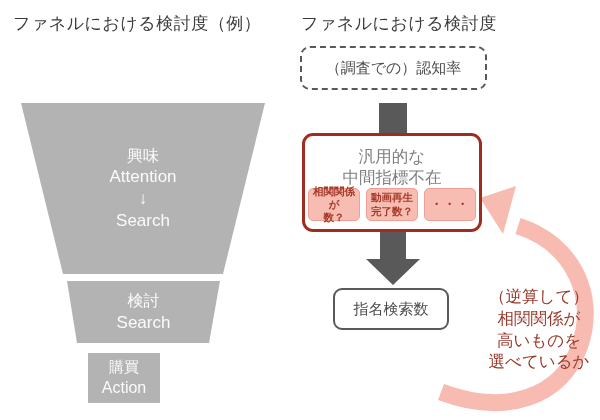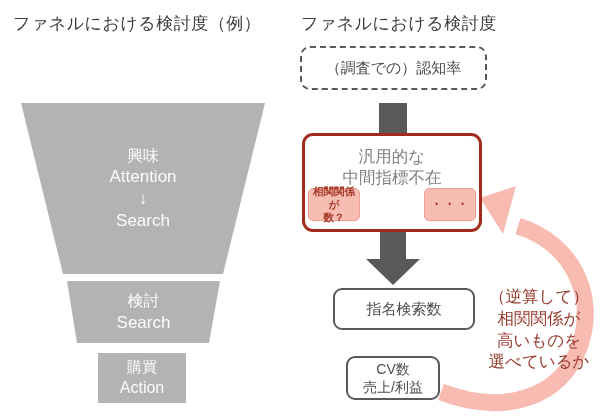--- a/index.html
+++ b/index.html
@@ -18,21 +18,21 @@
   }
   .funnel-sec span{display:block;}
   .fja{font-size:16px;line-height:1.35;}
   .fen{font-size:17px;line-height:1.3;}
   .s1{left:9px;top:45px;width:270px;height:46px;
       clip-path:polygon(0 0,100% 0,calc(100% - 12px) 100%,11px 100%);}
   .s2{left:21px;top:103px;width:244px;height:171px;
       clip-path:polygon(0 0,100% 0,calc(100% - 42px) 100%,42px 100%);}
   .s3{left:67px;top:281px;width:153px;height:62px;
       clip-path:polygon(0 0,100% 0,calc(100% - 11px) 100%,10px 100%);}
-  .s4{left:98px;top:353px;width:88px;height:50px;}
+  .s4{left:88px;top:353px;width:72px;height:50px;}
   .s4 .fja{font-size:15px;}
   .s4 .fen{font-size:16px;text-align:center;}
   
   .dashed-box{
     position:absolute;left:300px;top:46px;width:187px;height:44px;box-sizing:border-box;
     border:2.5px dashed #595959;border-radius:10px;background:#ffffff;
     display:flex;align-items:center;justify-content:center;
     font-size:15px;color:#4d4d4d;z-index:2;
   }
   .connector-bar{
@@ -56,21 +56,21 @@
   .chip3{left:119px;font-size:12px;letter-spacing:1px;}
   .svg-abs{position:absolute;z-index:0;}
   .down-arrow-svg{left:360px;top:231px;width:66px;height:55px;z-index:1;}
   .arc-svg{left:0;top:0;width:600px;height:420px;z-index:1;}
   .plain-box{
     position:absolute;box-sizing:border-box;background:#ffffff;
     border:2.5px solid #595959;border-radius:9px;z-index:2;
     display:flex;flex-direction:column;align-items:center;justify-content:center;
     color:#4d4d4d;text-align:center;
   }
-  .branded-box{left:333px;top:288px;width:142px;height:42px;font-size:15px;}
+  .branded-box{left:333px;top:288px;width:116px;height:42px;font-size:15px;}
   .cv-box{left:346px;top:356px;width:94px;height:44px;font-size:14px;line-height:1.3;}
   .note{
     position:absolute;left:478px;top:286px;width:122px;z-index:3;
     font-size:16.5px;line-height:1.32;color:#96392b;text-align:center;white-space:nowrap;
   }
 </style>
 </head>
 <body>
 
 <div class="stage">
@@ -101,42 +101,42 @@
 
   <div class="gap-box">
     <div class="gap-heading">
       <div>汎用的な</div>
       <div>中間指標不在</div>
     </div>
     <div class="chip chip1">
       <span>相関関係が</span>
       <span>数？</span>
     </div>
+    <div class="chip chip2">
+      <span>動画再生</span>
+      <span>完了数？</span>
+    </div>
     <div class="chip chip3">
       <span>・・・</span>
     </div>
   </div>
 
   <svg class="svg-abs down-arrow-svg" viewBox="0 0 66 55">
     <polygon points="20,0 46,0 46,28 60,28 33,54 6,28 20,28" fill="#595959"></polygon>
   </svg>
 
   <svg class="svg-abs arc-svg" viewBox="0 0 600 420">
     <path d="M 441 392 C 505 416 562 398 580 345 C 597 295 572 243 518 226" fill="none" stroke="#f7bbb1" stroke-width="17"></path>
     <polygon points="480,198 516,186 503,234" fill="#f7bbb1"></polygon>
   </svg>
 
   <div class="plain-box branded-box">
     <span>指名検索数</span>
   </div>
 
-  <div class="plain-box cv-box">
-    <span>CV数</span>
-    <span>売上/利益</span>
-  </div>
 
   <div class="note">
     <div>（逆算して）</div>
     <div>相関関係が</div>
     <div>高いものを</div>
     <div>選べているか</div>
   </div>
 
 </div>
 

